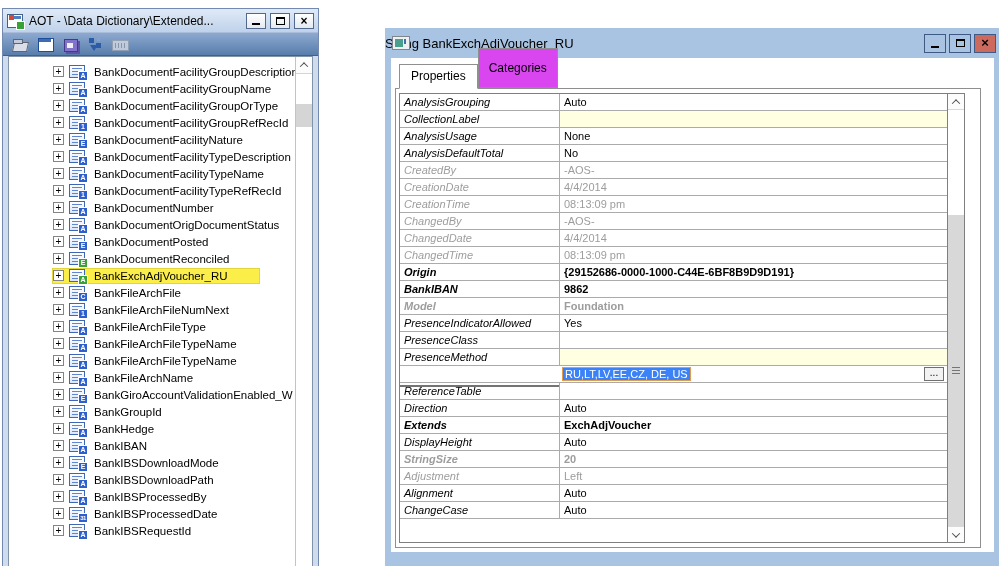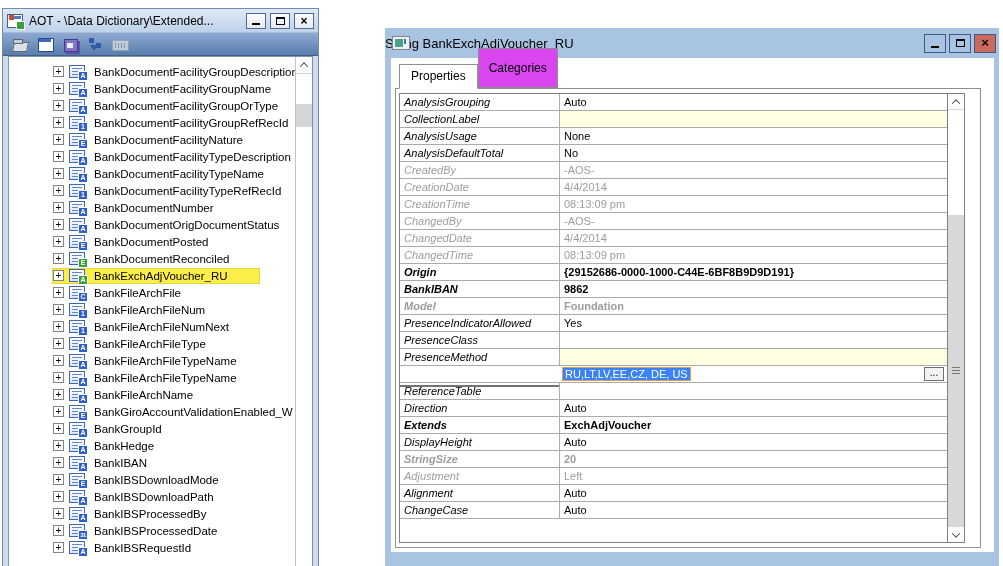--- a/index.html
+++ b/index.html
@@ -285,29 +285,20 @@
   <div class="tree-row">
     <span class="row-content">
       <span class="expand" data-glyph="+"></span>
       <span class="edt-icon">
                   <span class="badge blue">C</span>
                 </span>
       <span class="tree-label">BankFileArchFile</span>
     </span>
   </div>
 
-  <div class="tree-row">
-    <span class="row-content">
-      <span class="expand" data-glyph="+"></span>
-      <span class="edt-icon">
-                  <span class="badge blue">1</span>
-                </span>
-      <span class="tree-label">BankFileArchFileNum</span>
-    </span>
-  </div>
 
   <div class="tree-row">
     <span class="row-content">
       <span class="expand" data-glyph="+"></span>
       <span class="edt-icon">
                   <span class="badge blue">1</span>
                 </span>
       <span class="tree-label">BankFileArchFileNumNext</span>
     </span>
   </div>

